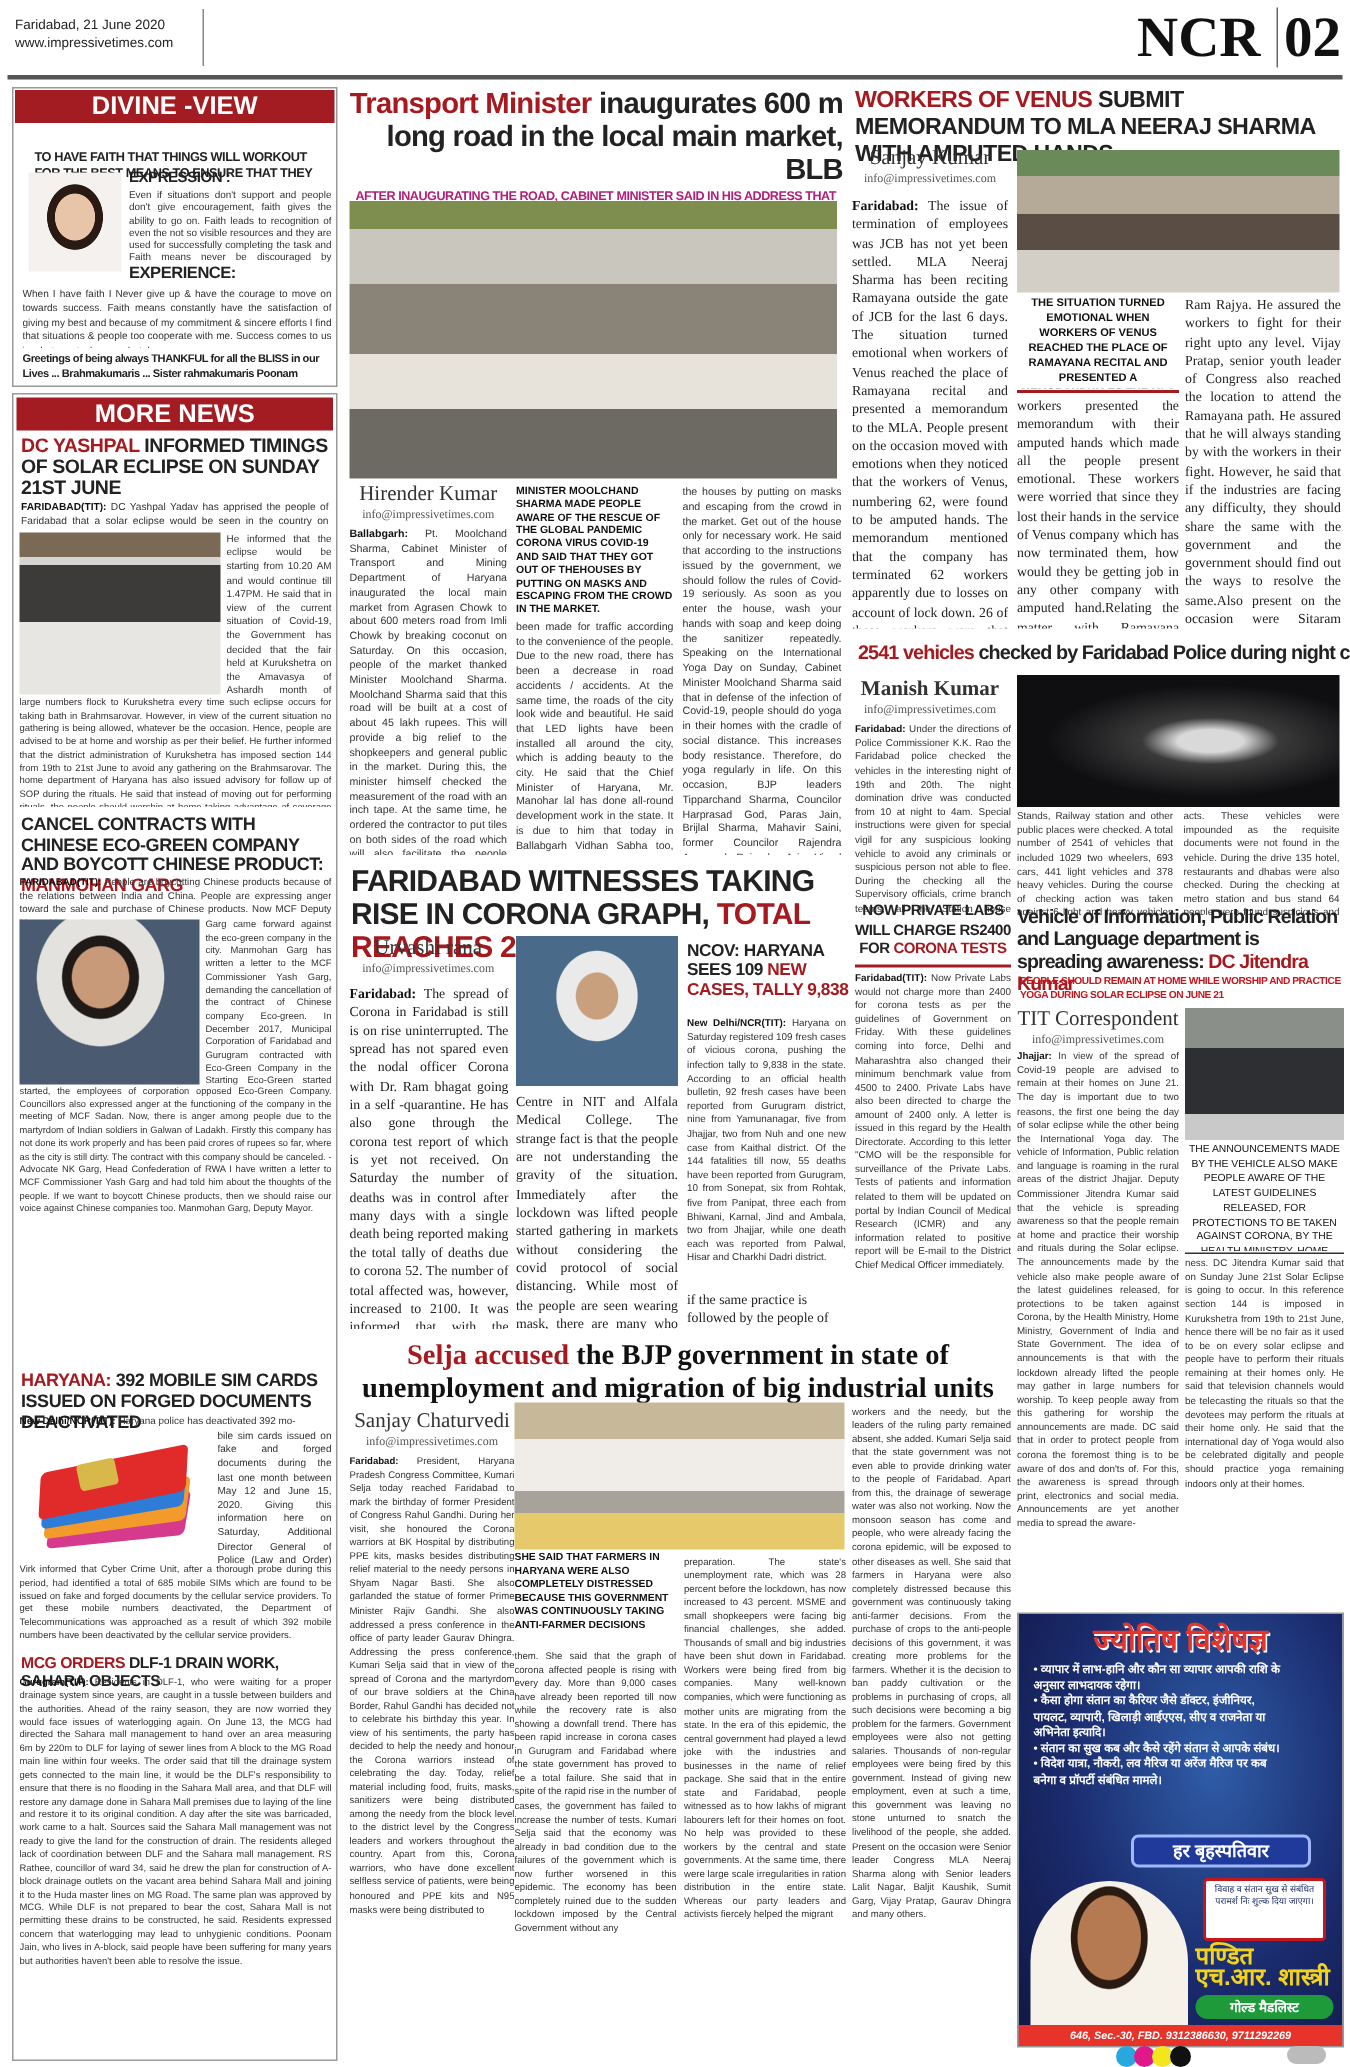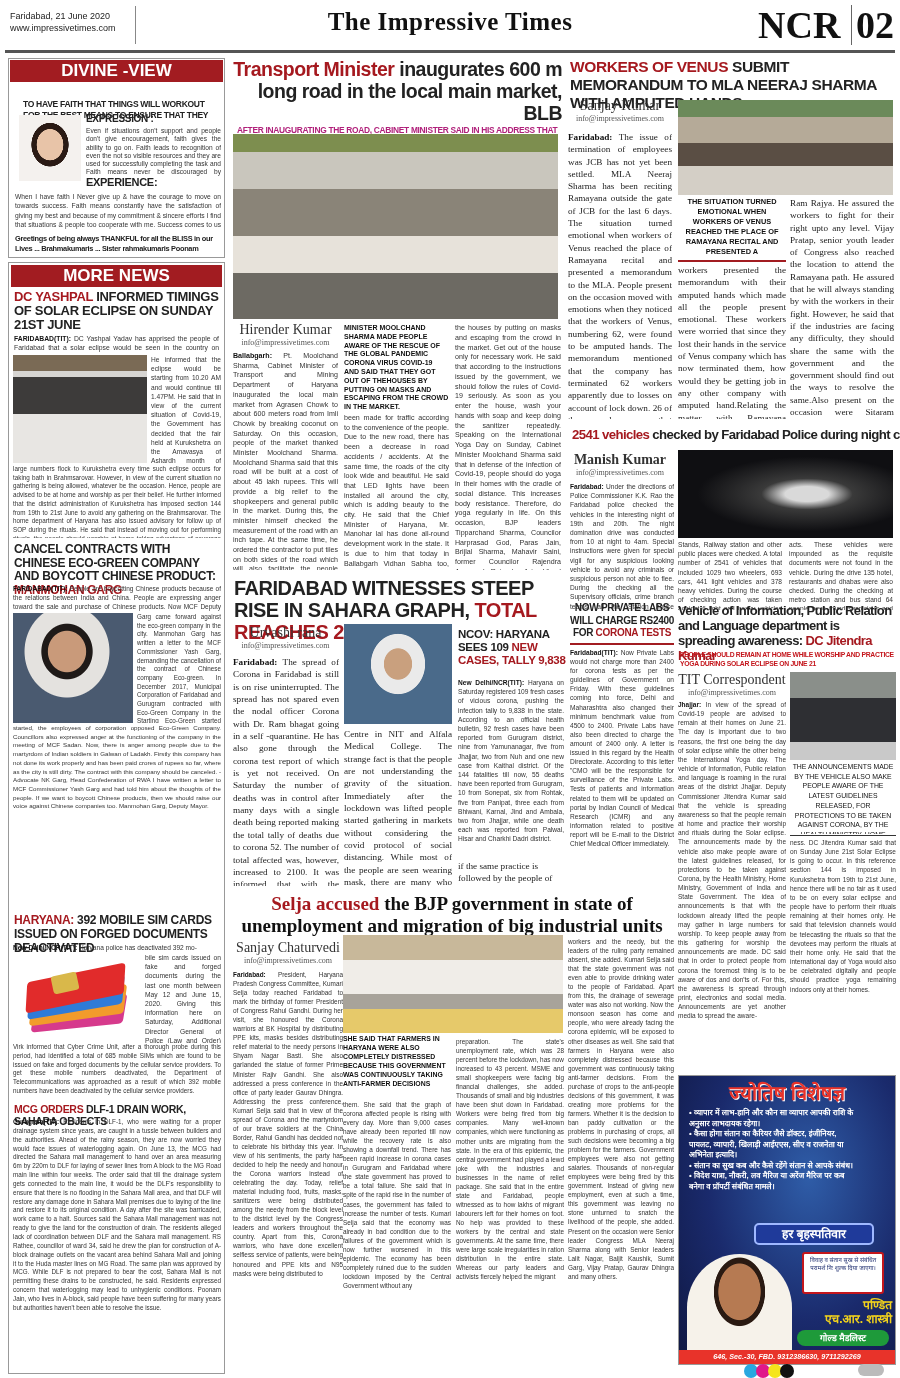--- a/index.html
+++ b/index.html
@@ -30,21 +30,20 @@
 </style>
 </head>
 <body>
 
 <div class="abs masthead">
   <div class="abs mh-left">
     <div>Faridabad, 21 June 2020</div>
     <div>www.impressivetimes.com</div>
   </div>
   <div class="abs mh-sep"></div>
-  <div class="abs mh-title">The Impressive Times</div>
   <div class="abs mh-ncr">NCR</div>
   <div class="abs mh-sep2"></div>
   <div class="abs mh-num">02</div>
   <div class="abs mh-rule"></div>
 </div>
 
 <div class="abs box" style="left:8px;top:58px;width:217px;height:200px;">
   <div class="redbar" style="height:22px;font-size:17px;line-height:22px;margin:1px 1px 0 1px;">DIVINE -VIEW</div>
   <div class="hl" style="font-size:8.5px;padding:17px 7px 2px 14px;line-height:11px;">TO HAVE FAITH THAT THINGS WILL WORKOUT FOR THE BEST MEANS TO ENSURE THAT THEY WILL !!!</div>
   <div class="abs photo" style="left:10px;top:56px;width:62px;height:66px;background:radial-gradient(ellipse at 50% 45%,#e8c4a8 0 30%,#2a1a14 31% 42%,#f4f1ee 43%);"></div>
@@ -115,21 +114,21 @@
 <div class="abs hl" style="left:572px;top:428px;width:325px;font-size:13.2px;letter-spacing:-.6px;white-space:nowrap;"><span class="red">2541 vehicles</span><span> checked by Faridabad Police during night checking</span></div>
 <div class="abs byline" style="left:570px;top:452px;width:100px;">
   <div class="n" style="font-weight:bold;">Manish Kumar</div>
   <div class="e">info@impressivetimes.com</div>
 </div>
 <div class="abs photo" style="left:678px;top:450px;width:215px;height:88px;background:radial-gradient(ellipse at 60% 50%,#d9d9d9 0 12%,#3a3a3a 25%,#0f0f12 60%);"></div>
 <div class="abs body" style="left:570px;top:482px;width:104px;height:128px;font-size:6.6px;line-height:9.2px;"><b class="lead">Faridabad:</b> <span>Under the directions of Police Commissioner K.K. Rao the Faridabad police checked the vehicles in the interesting night of 19th and 20th. The night domination drive was conducted from 10 at night to 4am. Special instructions were given for special vigil for any suspicious looking vehicle to avoid any criminals or suspicious person not able to flee. During the checking all the Supervisory officials, crime branch teams, all the Station house officers etc. installed the barricades at different places in their concerned areas. Bus</span></div>
 <div class="abs body" style="left:678px;top:540px;width:104px;height:70px;font-size:6.6px;line-height:9.2px;">Stands, Railway station and other public places were checked. A total number of 2541 of vehicles that included 1029 two wheelers, 693 cars, 441 light vehicles and 378 heavy vehicles. During the course of checking action was taken against 6 light and heavy vehicles under motor vehicle act as well as other</div>
 <div class="abs body" style="left:789px;top:540px;width:104px;height:70px;font-size:6.6px;line-height:9.2px;">acts. These vehicles were impounded as the requisite documents were not found in the vehicle. During the drive 135 hotel, restaurants and dhabas were also checked. During the checking at metro station and bus stand 64 people were found suspicious and were accordingly booked under stanger role.</div>
 
-<div class="abs hl" style="left:234px;top:577px;width:330px;font-size:20px;line-height:22px;letter-spacing:-.5px;"><span>FARIDABAD WITNESSES STEEP RISE IN SAHARA GRAPH, </span><span class="red">TOTAL REACHES 2100</span></div>
+<div class="abs hl" style="left:234px;top:577px;width:330px;font-size:20px;line-height:22px;letter-spacing:-.5px;"><span>FARIDABAD WITNESSES TAKING RISE IN CORONA GRAPH, </span><span class="red">TOTAL REACHES 2100</span></div>
 <div class="abs byline" style="left:233px;top:625px;width:105px;">
   <div class="n">Urvashi rana</div>
   <div class="e">info@impressivetimes.com</div>
 </div>
 <div class="abs photo" style="left:344px;top:624px;width:108px;height:100px;background:radial-gradient(ellipse at 50% 40%,#c9a07e 0 18%,#eaeaea 19% 35%,#4a6a8a 36%);"></div>
 <div class="abs serif" style="left:233px;top:656px;width:106px;height:230px;font-size:9.2px;line-height:12.35px;"><b class="lead">Faridabad:</b> <span>The spread of Corona in Faridabad is still is on rise uninterrupted. The spread has not spared even the nodal officer Corona with Dr. Ram bhagat going in a self -quarantine. He has also gone through the corona test report of which is yet not received. On Saturday the number of deaths was in control after many days with a single death being reported making the total tally of deaths due to corona 52. The number of total affected was, however, increased to 2100. It was informed that with the numbers rising 25 patients are put on oxygen while 7 are on ventilator. These patients are admitted to the Covid Care</span></div>
 <div class="abs serif" style="left:344px;top:728px;width:108px;height:158px;font-size:9.2px;line-height:12.35px;">Centre in NIT and Alfala Medical College. The strange fact is that the people are not understanding the gravity of the situation. Immediately after the lockdown was lifted people started gathering in markets without considering the covid protocol of social distancing. While most of the people are seen wearing mask, there are many who are not particular on the same. It is almost certain that the things are going to be out of control</div>
 
 <div class="abs hl" style="left:458px;top:628px;width:108px;font-size:11.5px;line-height:13px;"><span>NCOV: HARYANA SEES 109 </span><span class="red">NEW CASES, TALLY 9,838</span></div>
 <div class="abs body" style="left:458px;top:678px;width:106px;height:175px;font-size:6.6px;line-height:9.2px;"><b class="lead">New Delhi/NCR(TIT):</b> <span>Haryana on Saturday registered 109 fresh cases of vicious corona, pushing the infection tally to 9,838 in the state. According to an official health bulletin, 92 fresh cases have been reported from Gurugram district, nine from Yamunanagar, five from Jhajjar, two from Nuh and one new case from Kaithal district. Of the 144 fatalities till now, 55 deaths have been reported from Gurugram, 10 from Sonepat, six from Rohtak, five from Panipat, three each from Bhiwani, Karnal, Jind and Ambala, two from Jhajjar, while one death each was reported from Palwal, Hisar and Charkhi Dadri district.</span></div>
@@ -167,21 +166,21 @@
   <div style="position:absolute;left:10px;top:32px;width:170px;color:#fff;font-size:7.8px;line-height:10.5px;font-weight:bold;">
     <div>• <span>व्यापार में लाभ-हानि और कौन सा व्यापार आपकी राशि के अनुसार लाभदायक रहेगा।</span></div>
     <div>• <span>कैसा होगा संतान का कैरियर जैसे डॉक्टर, इंजीनियर, पायलट, व्यापारी, खिलाड़ी आईएएस, सीए व राजनेता या अभिनेता इत्यादि।</span></div>
     <div>• <span>संतान का सुख कब और कैसे रहेंगे संतान से आपके संबंध।</span></div>
     <div>• <span>विदेश यात्रा, नौकरी, लव मैरिज या अरेंज मैरिज पर कब बनेगा व प्रॉपर्टी संबंधित मामले।</span></div>
   </div>
   <div style="position:absolute;left:0;top:3px;width:100%;text-align:center;font-size:20px;font-weight:bold;color:#e8332a;text-shadow:1px 1px 0 #fff;">ज्योतिष विशेषज्ञ</div>
   <div style="position:absolute;left:75px;top:147px;width:120px;height:22px;background:#1f3a9a;border:2px solid #9fb8ff;border-radius:5px;color:#fff;font-size:12px;font-weight:bold;text-align:center;line-height:18px;">हर बृहस्पतिवार</div>
   <div style="position:absolute;left:8px;top:178px;width:105px;height:108px;border-radius:50% 50% 0 0;background:radial-gradient(ellipse at 50% 35%,#b67a52 0 28%,#2a1a12 29% 34%,#f6f2ea 35%);"></div>
   <div style="position:absolute;left:123px;top:176px;width:82px;height:42px;background:#fff;border:2px solid #c4161c;border-radius:3px;color:#1a2a6c;font-size:6px;line-height:8px;text-align:center;padding:2px;">विवाह व संतान सुख से संबंधित परामर्श निः शुल्क दिया जाएगा।</div>
-  <div style="position:absolute;left:118px;top:222px;width:95px;text-align:right;color:#f2d21c;font-size:12px;font-weight:bold;line-height:14px;">
+  <div style="position:absolute;left:118px;top:222px;width:95px;text-align:left;color:#f2d21c;font-size:16px;font-weight:bold;line-height:14px;">
     <div>पण्डित</div>
     <div>एच.आर. शास्त्री</div>
   </div>
   <div style="position:absolute;left:118px;top:254px;width:92px;height:16px;background:#1e9a3a;border-radius:8px;color:#fff;font-size:9px;font-weight:bold;text-align:center;line-height:16px;">गोल्ड मैडलिस्ट</div>
   <div style="position:absolute;left:0;bottom:0;width:100%;height:14px;background:#e8332a;color:#fff;font-size:7.2px;font-weight:bold;font-style:italic;text-align:center;line-height:14px;">646, Sec.-30, FBD. 9312386630, 9711292269</div>
 </div>
 
 <div class="dot" style="left:744px;top:1364px;background:#29a8e0;"></div>
 <div class="dot" style="left:756px;top:1364px;background:#e0198a;"></div>
 <div class="dot" style="left:768px;top:1364px;background:#f5e51c;"></div>

